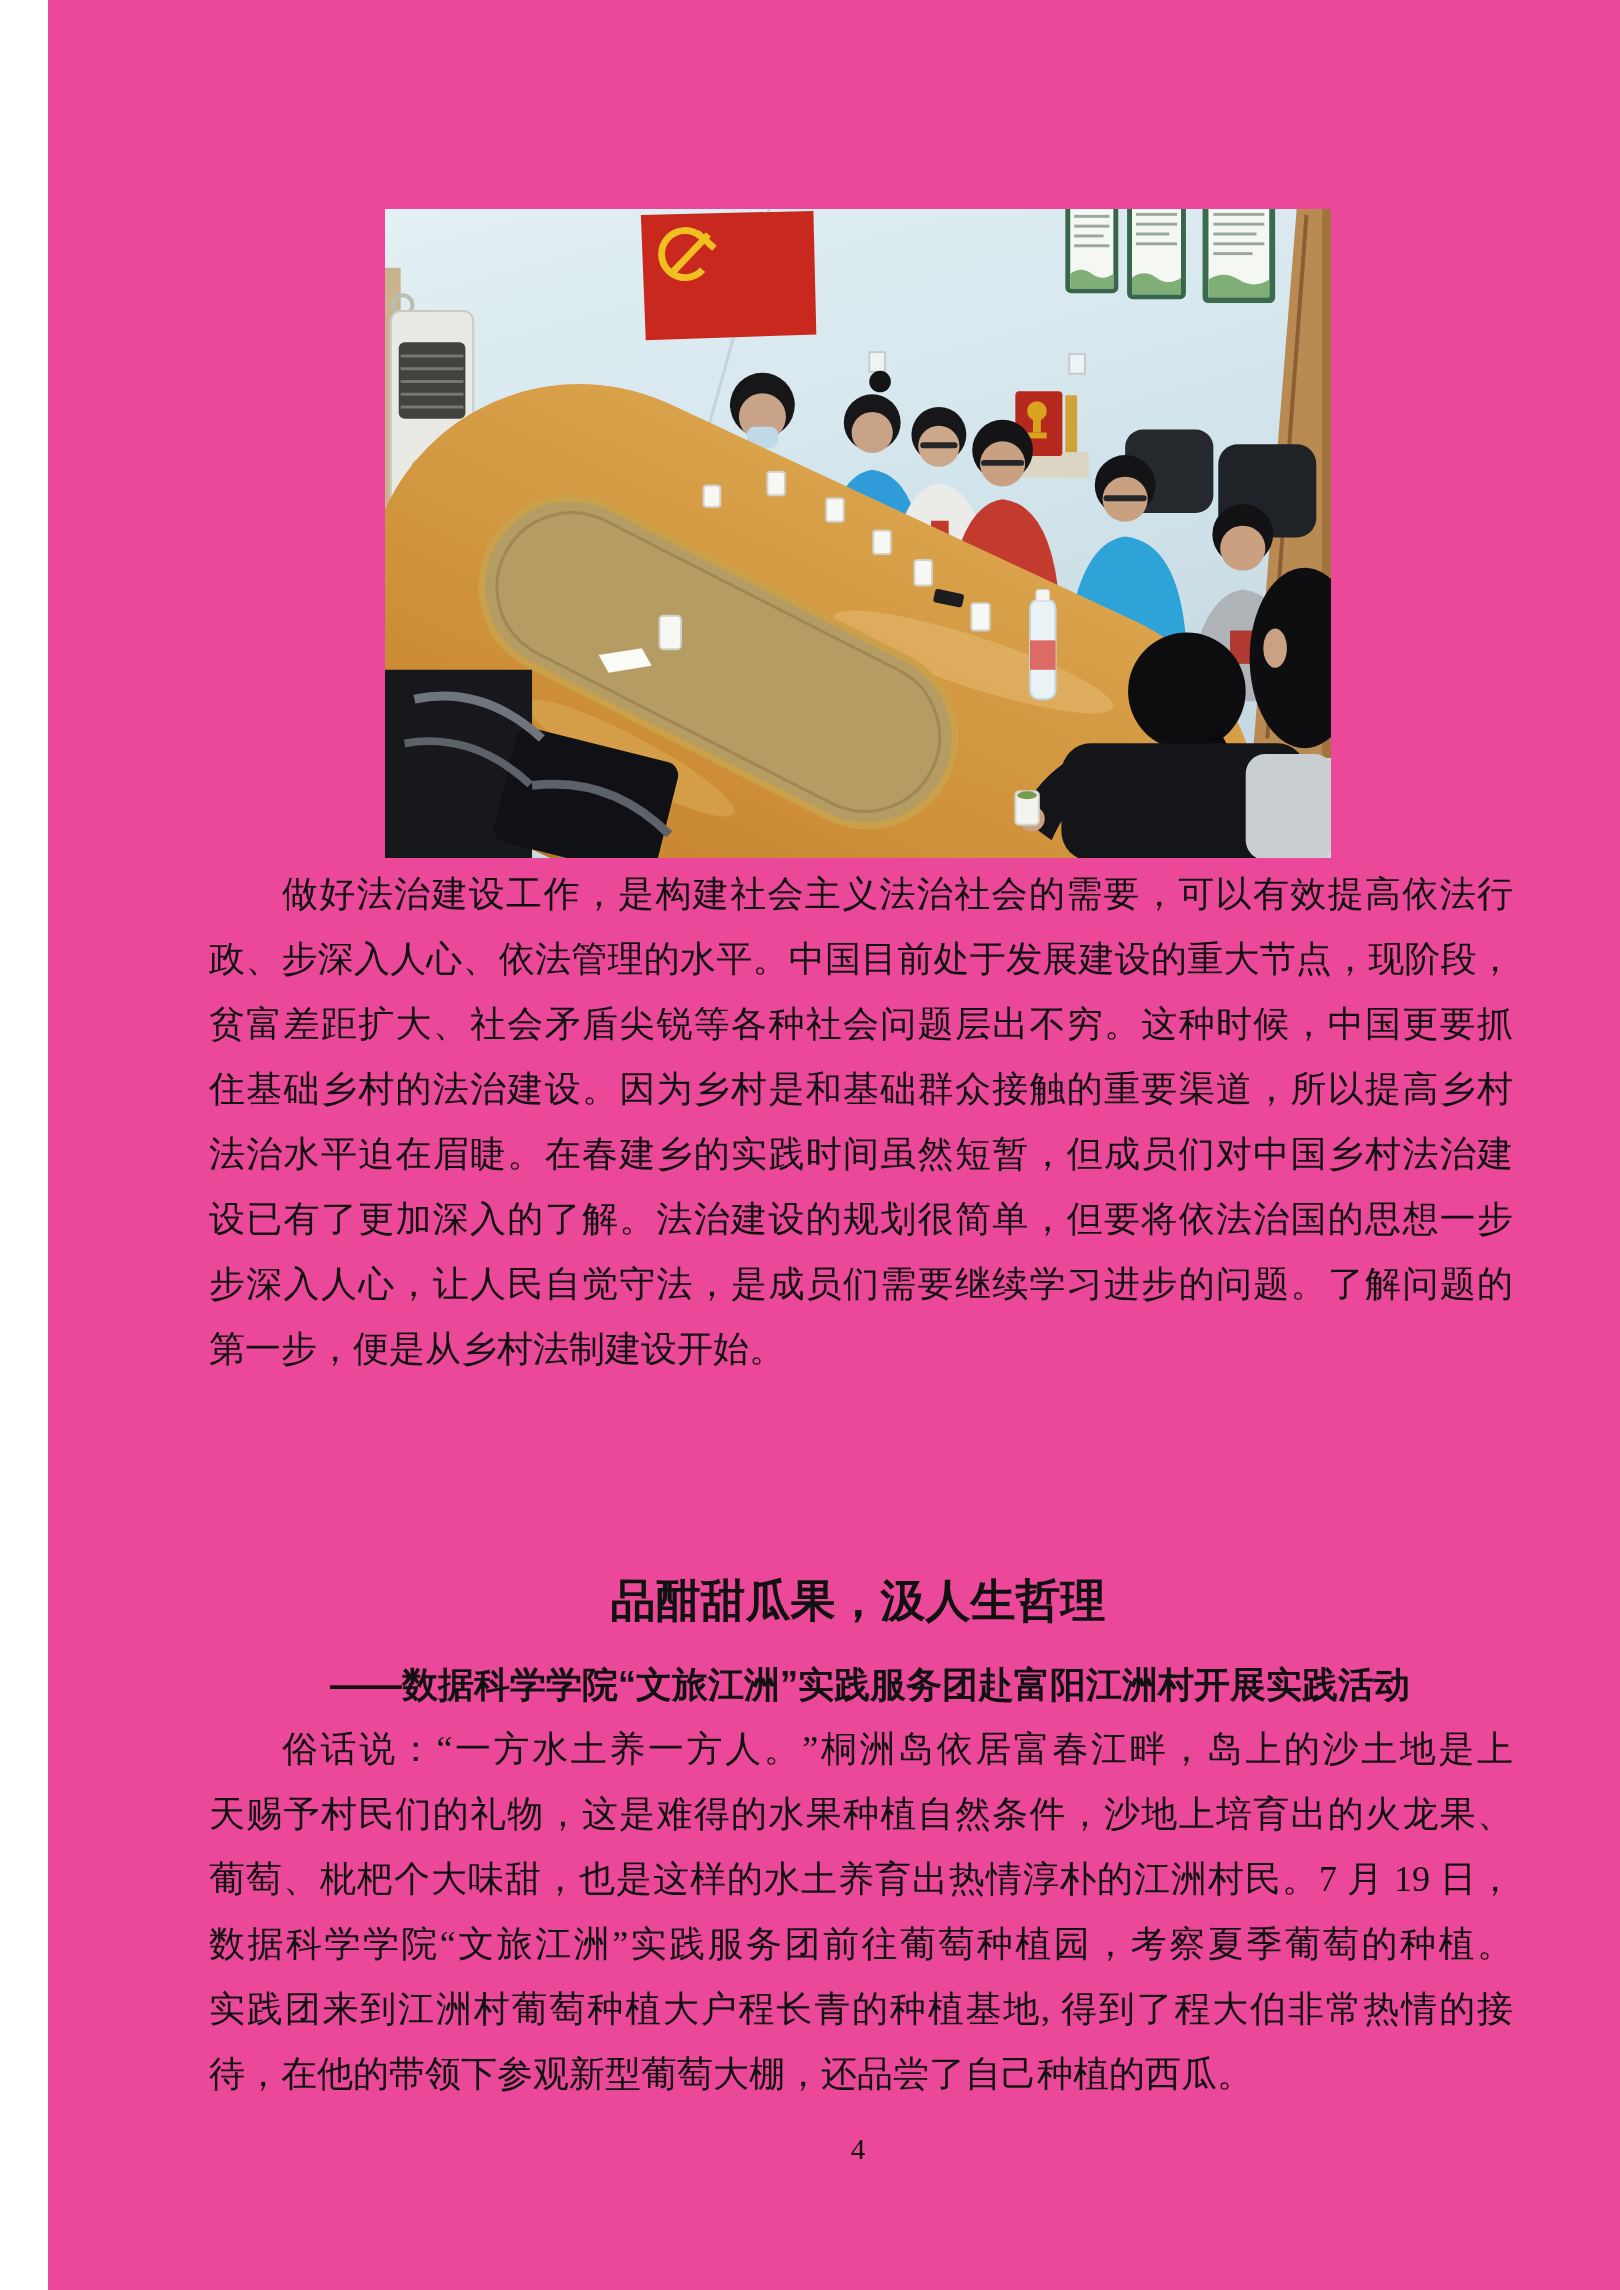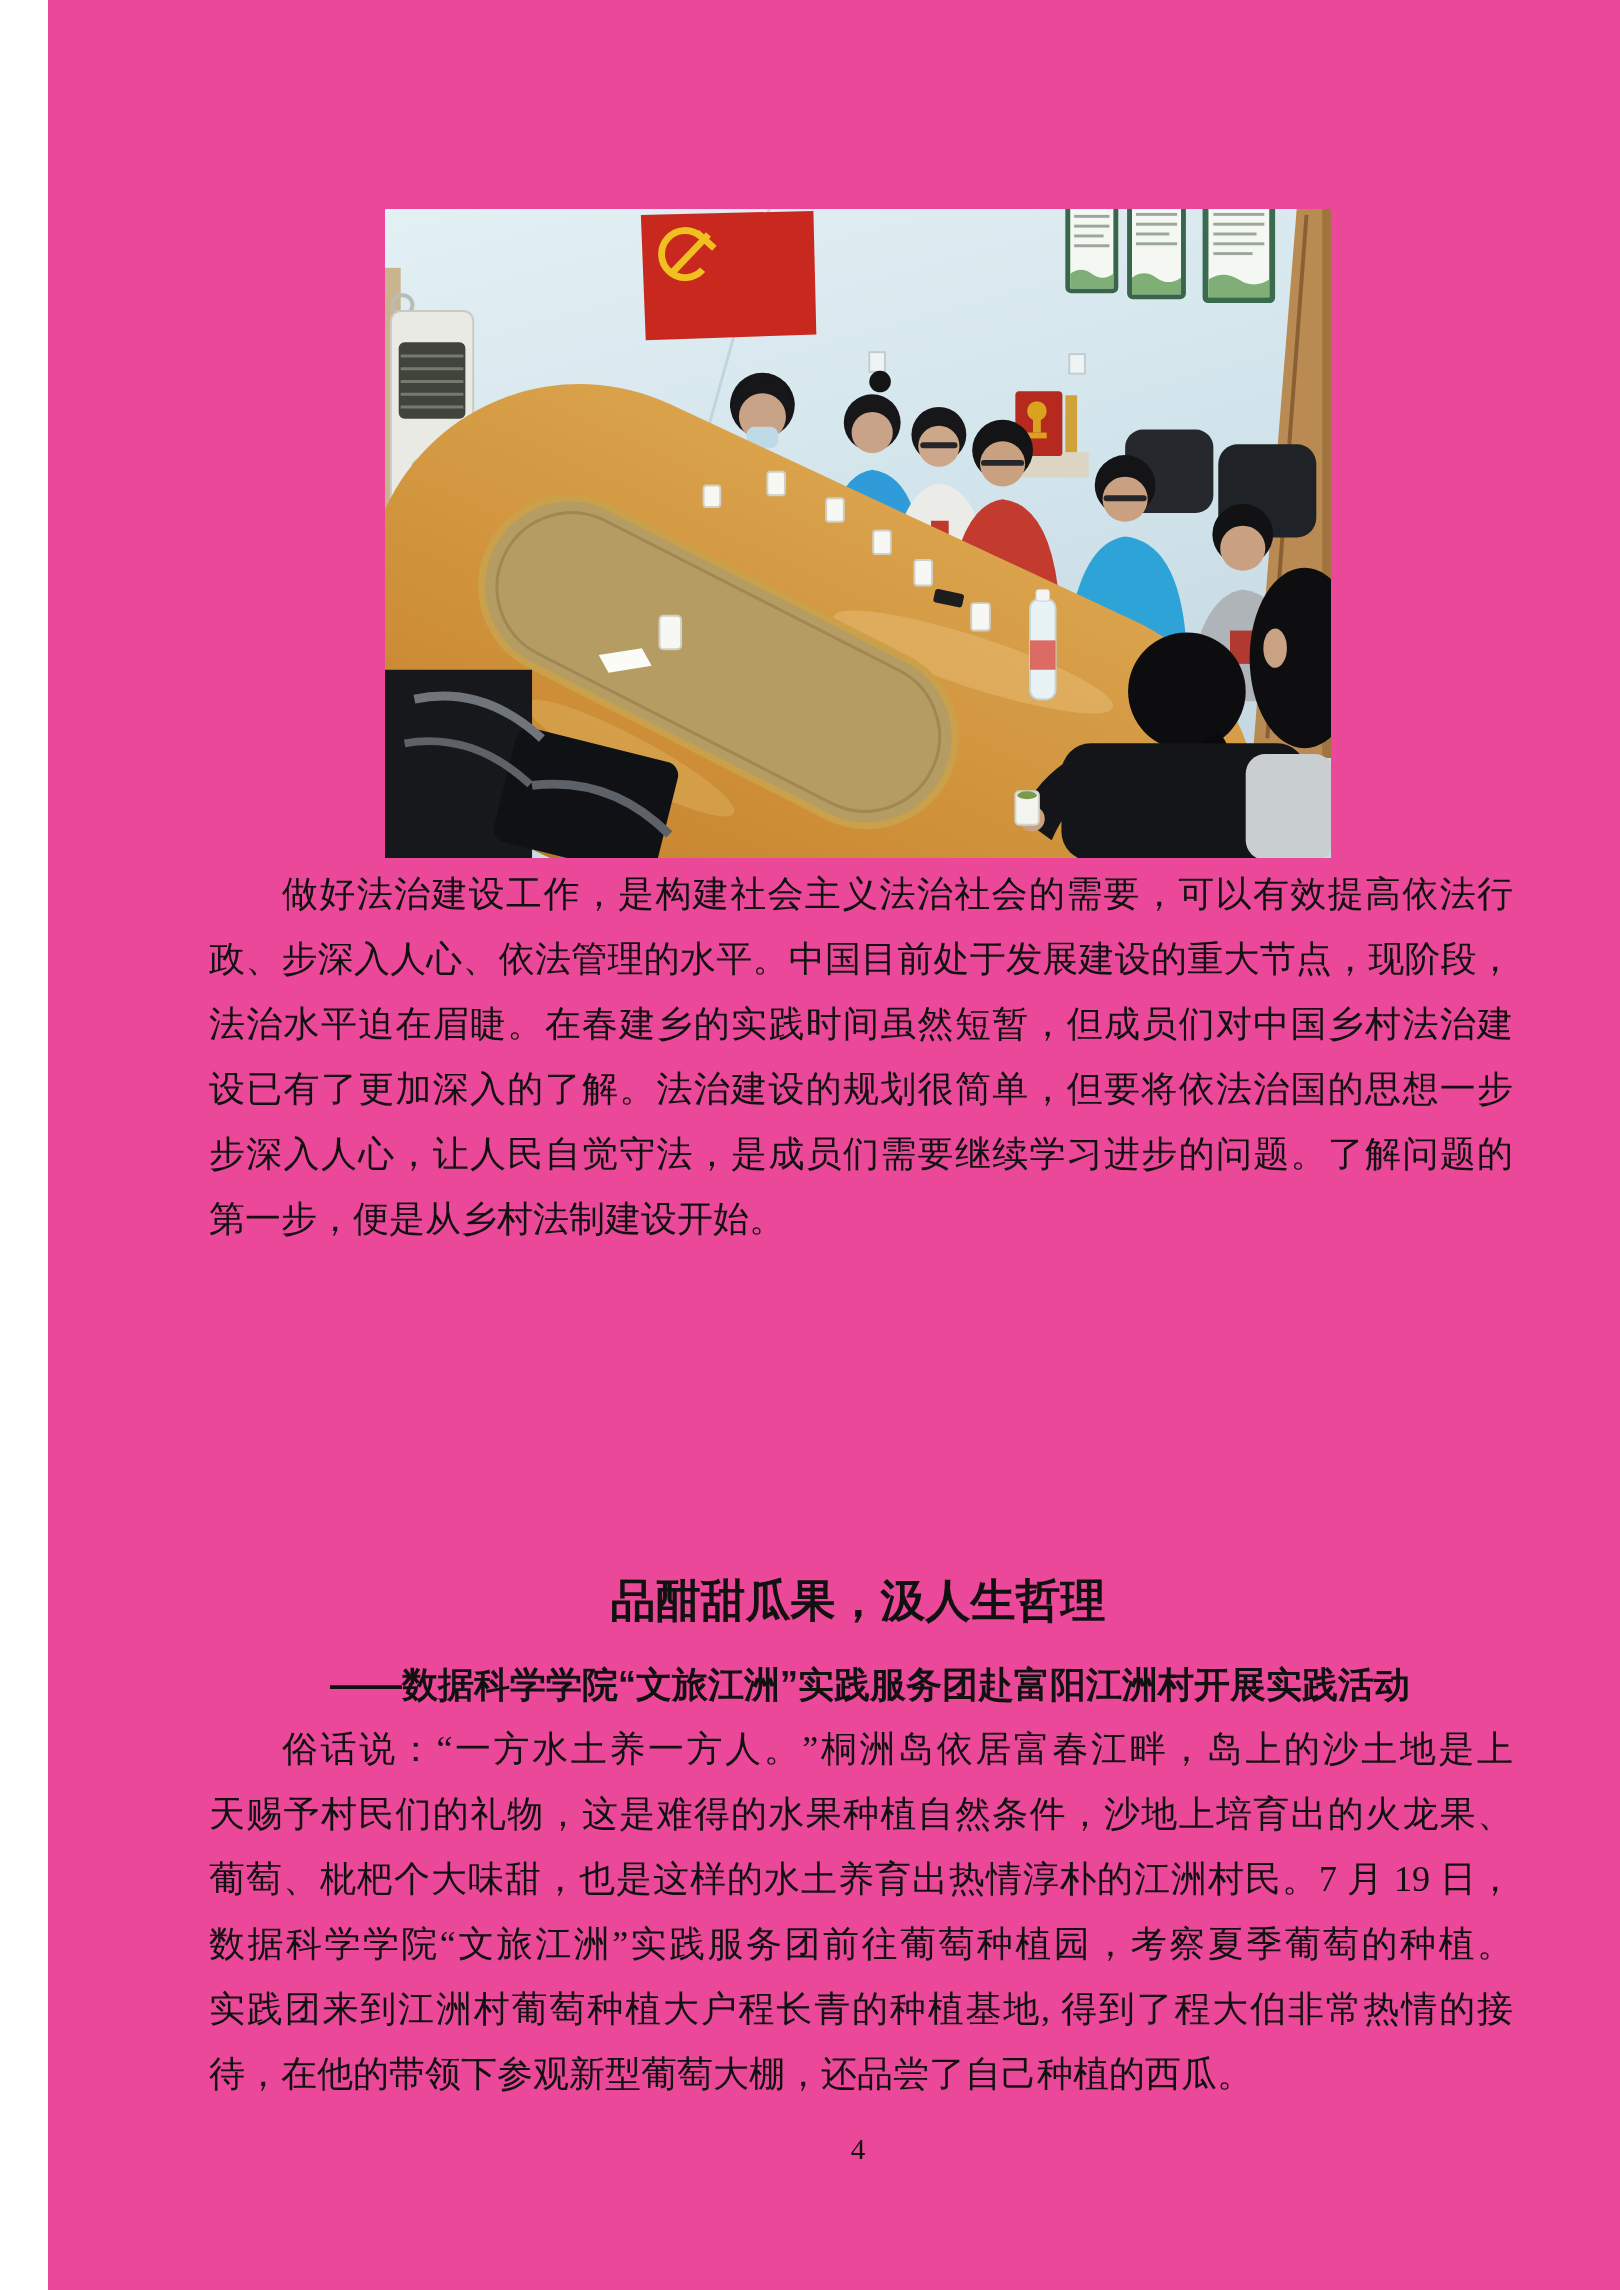--- a/index.html
+++ b/index.html
@@ -257,20 +257,22 @@
         <path d="M30,500 q70,-15 130,40" stroke="#70757c" stroke-width="9" fill="none"></path>
         <path d="M20,545 q70,-12 128,42" stroke="#5d6268" stroke-width="8" fill="none"></path>
         <path d="M150,588 q80,-10 140,50" stroke="#5d6268" stroke-width="9" fill="none"></path>
       </g>
     </svg>
   </div>
 
   <div class="para p1">
     <div class="line indent">做好法治建设工作，是构建社会主义法治社会的需要，可以有效提高依法行</div>
     <div class="line">政、步深入人心、依法管理的水平。中国目前处于发展建设的重大节点，现阶段，</div>
+    <div class="line">贫富差距扩大、社会矛盾尖锐等各种社会问题层出不穷。这种时候，中国更要抓</div>
+    <div class="line">住基础乡村的法治建设。因为乡村是和基础群众接触的重要渠道，所以提高乡村</div>
     <div class="line">法治水平迫在眉睫。在春建乡的实践时间虽然短暂，但成员们对中国乡村法治建</div>
     <div class="line">设已有了更加深入的了解。法治建设的规划很简单，但要将依法治国的思想一步</div>
     <div class="line">步深入人心，让人民自觉守法，是成员们需要继续学习进步的问题。了解问题的</div>
     <div class="line ll">第一步，便是从乡村法制建设开始。</div>
   </div>
 
   <div class="title">品酣甜瓜果，汲人生哲理</div>
   <div class="subtitle">——数据科学学院“文旅江洲”实践服务团赴富阳江洲村开展实践活动</div>
 
   <div class="para p2">

